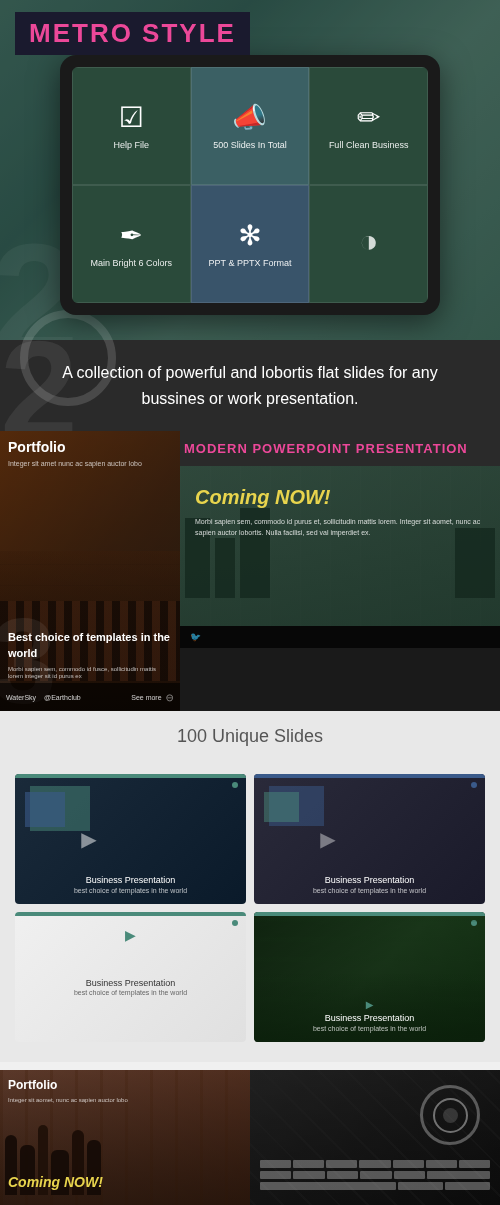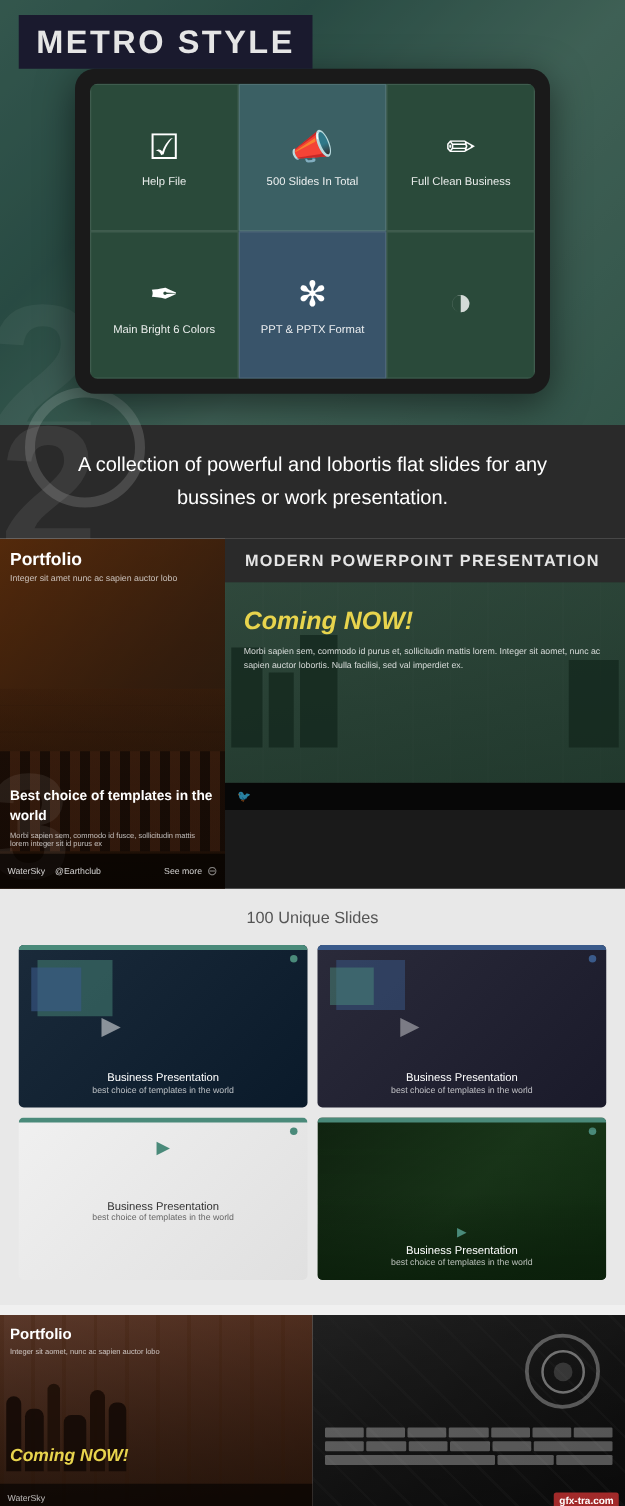--- a/index.html
+++ b/index.html
@@ -23,21 +23,21 @@
       content: '';
       position: absolute;
       top: 0; left: 0; right: 0; bottom: 0;
       background: rgba(0,0,0,0.3);
     }
     .metro-title {
       position: absolute;
       top: 12px;
       left: 15px;
       background: #1a1a2e;
-      color: #e5e5e5;
+      color: #ec4899;
       font-size: 26px;
       font-weight: 900;
       padding: 6px 14px;
       letter-spacing: 2px;
       text-transform: uppercase;
       z-index: 10;
     }
 
     
     .tablet-mockup {
@@ -211,22 +211,22 @@
     }
 
     .portfolio-right {
       flex: 1;
       background: #1a1a1a;
       position: relative;
       overflow: hidden;
     }
     .modern-pp-title {
       background: #2a2a2a;
-      padding: 10px 16px;
-      color: #e5e5e5;
+      padding: 10px 4px;
+      color: #ec4899;
       font-size: 13px;
       font-weight: 900;
       text-transform: uppercase;
       letter-spacing: 1px;
     }
     .coming-now-section {
       background: linear-gradient(135deg, #3a5a4a, #2a4a3a);
       padding: 20px 15px 12px;
       position: relative;
       min-height: 160px;
@@ -278,22 +278,22 @@
     .footer-icon { font-size: 9px; }
 
     
     .unique-slides-section {
       background: #e8e8e8;
       padding: 15px 0 20px;
       text-align: center;
     }
     .unique-slides-title {
       color: #555;
-      font-size: 13px;
-      margin-bottom: 15px;
+      font-size: 18px;
+      margin-bottom: 27px;
     }
     .slides-grid {
       display: grid;
       grid-template-columns: 1fr 1fr;
       gap: 8px;
       padding: 0 15px;
     }
     .slide-thumb {
       border-radius: 4px;
       overflow: hidden;

